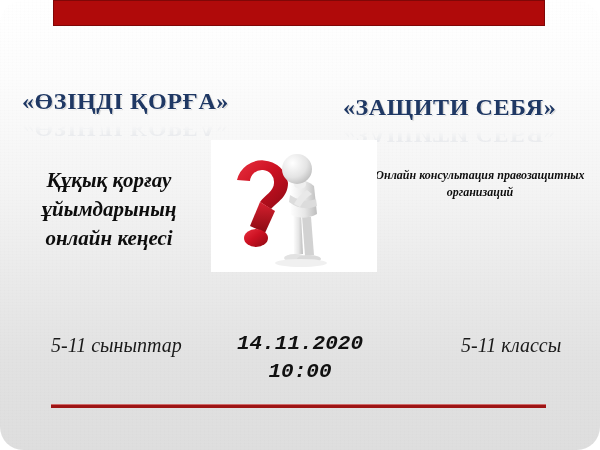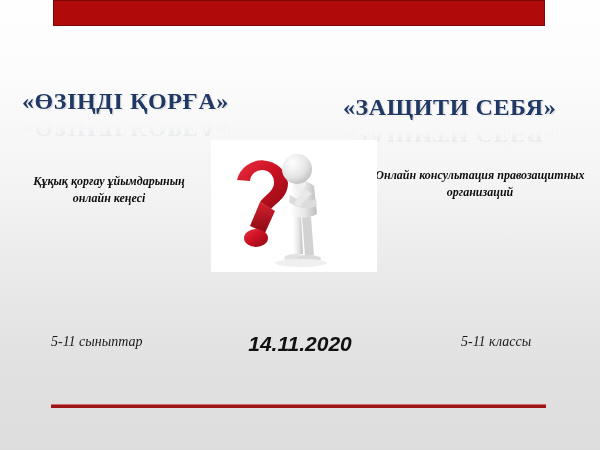--- a/index.html
+++ b/index.html
@@ -20,20 +20,21 @@
     height: 450px;
     background:
       linear-gradient(180deg,
         #ffffff 0%,
         #fcfcfc 18%,
         #f4f4f4 42%,
         #eaeaea 62%,
         #e2e2e2 80%,
         #dedede 100%);
     overflow: hidden;
+    border-radius: 23px;
   }
   
   #slide::after {
     content: "";
     position: absolute;
     inset: 0;
     pointer-events: none;
     opacity: .30;
     background-image:
       repeating-linear-gradient(0deg, rgba(0,0,0,.022) 0 1px, rgba(255,255,255,0) 1px 3px),
@@ -88,23 +89,23 @@
     z-index: 4;
     font-family: "Liberation Serif", serif;
     font-style: italic;
     font-weight: bold;
     color: #0d0d0d;
     text-align: center;
     line-height: 1.38;
   }
   #body-kk {
     left: 14px;
-    top: 173px;
+    top: 166px;
     width: 190px;
-    font-size: 12px;
+    font-size: 21px;
     font-family: Liberation Serif, serif;
   }
   #body-ru {
     left: 372px;
     top: 167px;
     width: 216px;
     font-size: 12px;
   }
 
   
@@ -119,35 +120,35 @@
     overflow: hidden;
   }
   #figure-image svg { display: block; width: 100%; height: 100%; }
 
   
   .grade {
     position: absolute;
     z-index: 4;
     font-family: "Liberation Serif", serif;
     font-style: italic;
-    font-size: 14px;
+    font-size: 20px;
     color: #1a1a1a;
     white-space: nowrap;
   }
   #grade-kk { left: 51px; top: 334px; }
   #grade-ru { left: 461px; top: 334px; text-align: right; }
 
   #datetime {
     position: absolute;
     left: 210px;
     top: 330px;
     width: 180px;
     z-index: 4;
     text-align: center;
-    font-family: Liberation Sans, sans-serif;
+    font-family: Liberation Mono, monospace;
     font-style: italic;
     font-weight: bold;
     font-size: 21px;
     line-height: 1.32;
     color: #111111;
   }
 
   
   #bottom-rule {
     position: absolute;
@@ -234,17 +235,18 @@
 
       <ellipse cx="90" cy="123" rx="26" ry="4" fill="#f0f0f0"></ellipse>
     </svg>
   </div>
 
   <div class="grade" id="grade-kk">5-11 сыныптар</div>
   <div class="grade" id="grade-ru">5-11 классы</div>
 
   <div id="datetime">
     <div>14.11.2020</div>
+    <div>10:00</div>
   </div>
 
   <div id="bottom-rule"></div>
 
 </div>
 
 </body></html>

